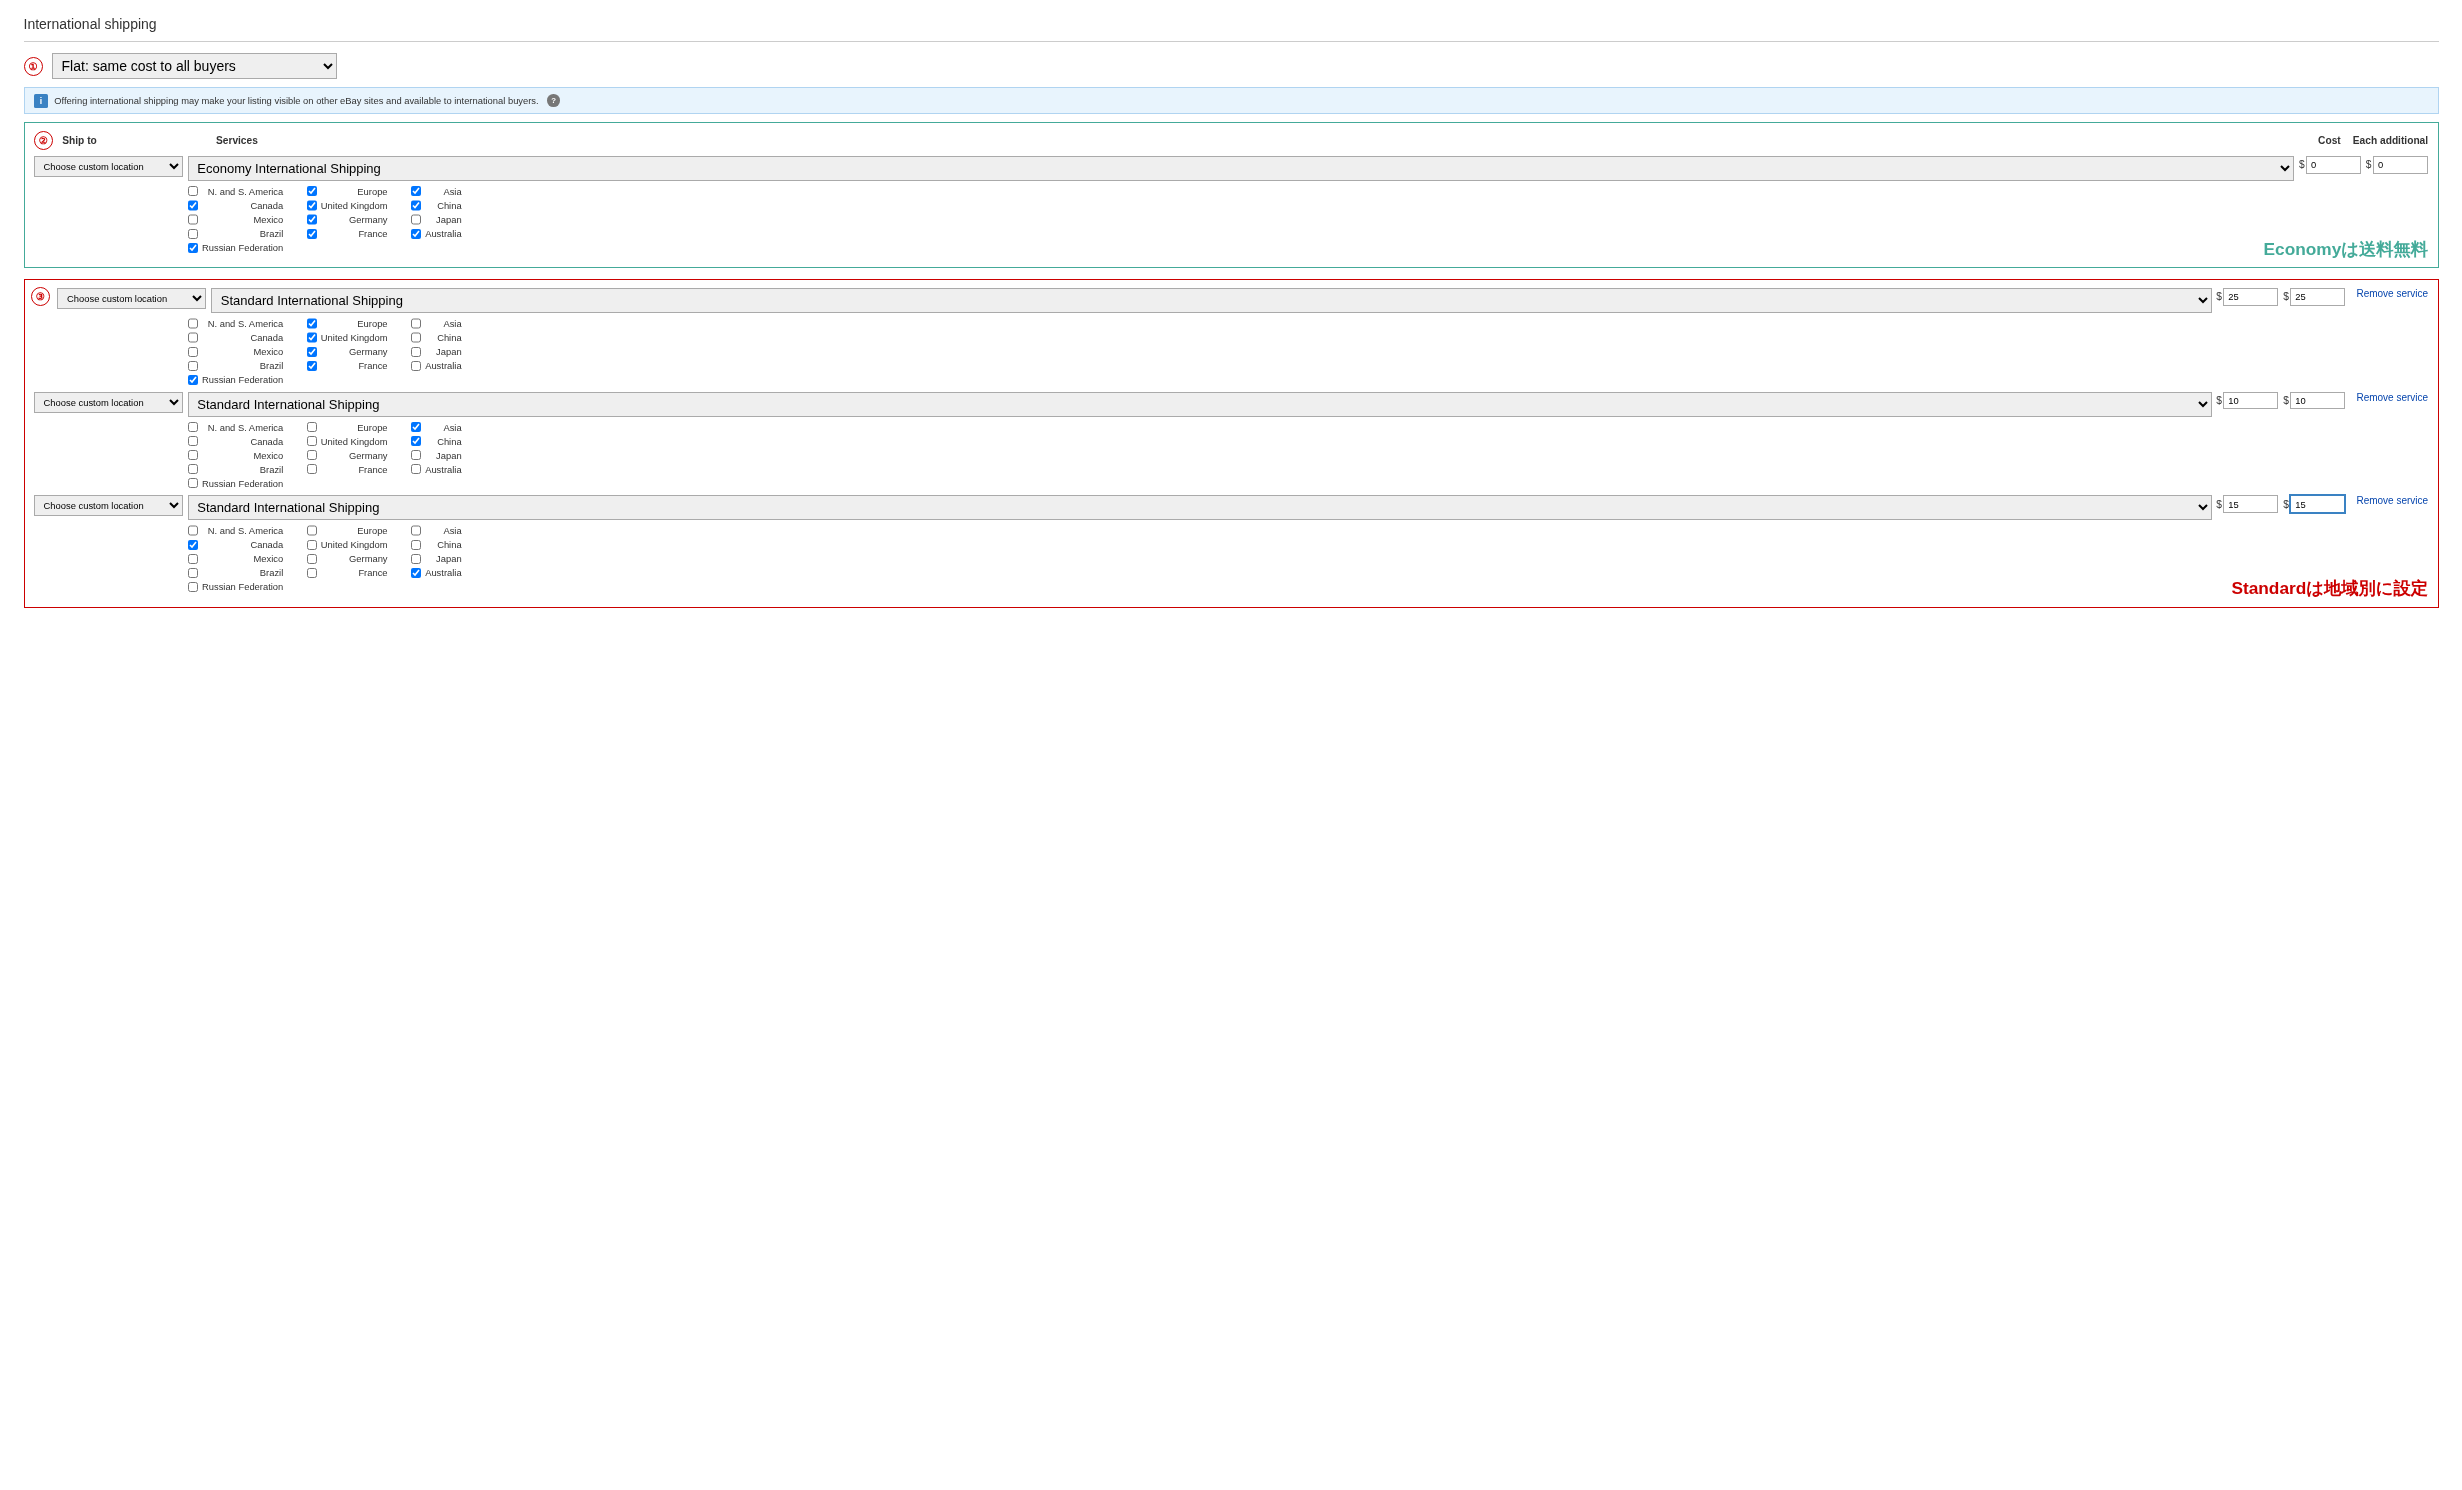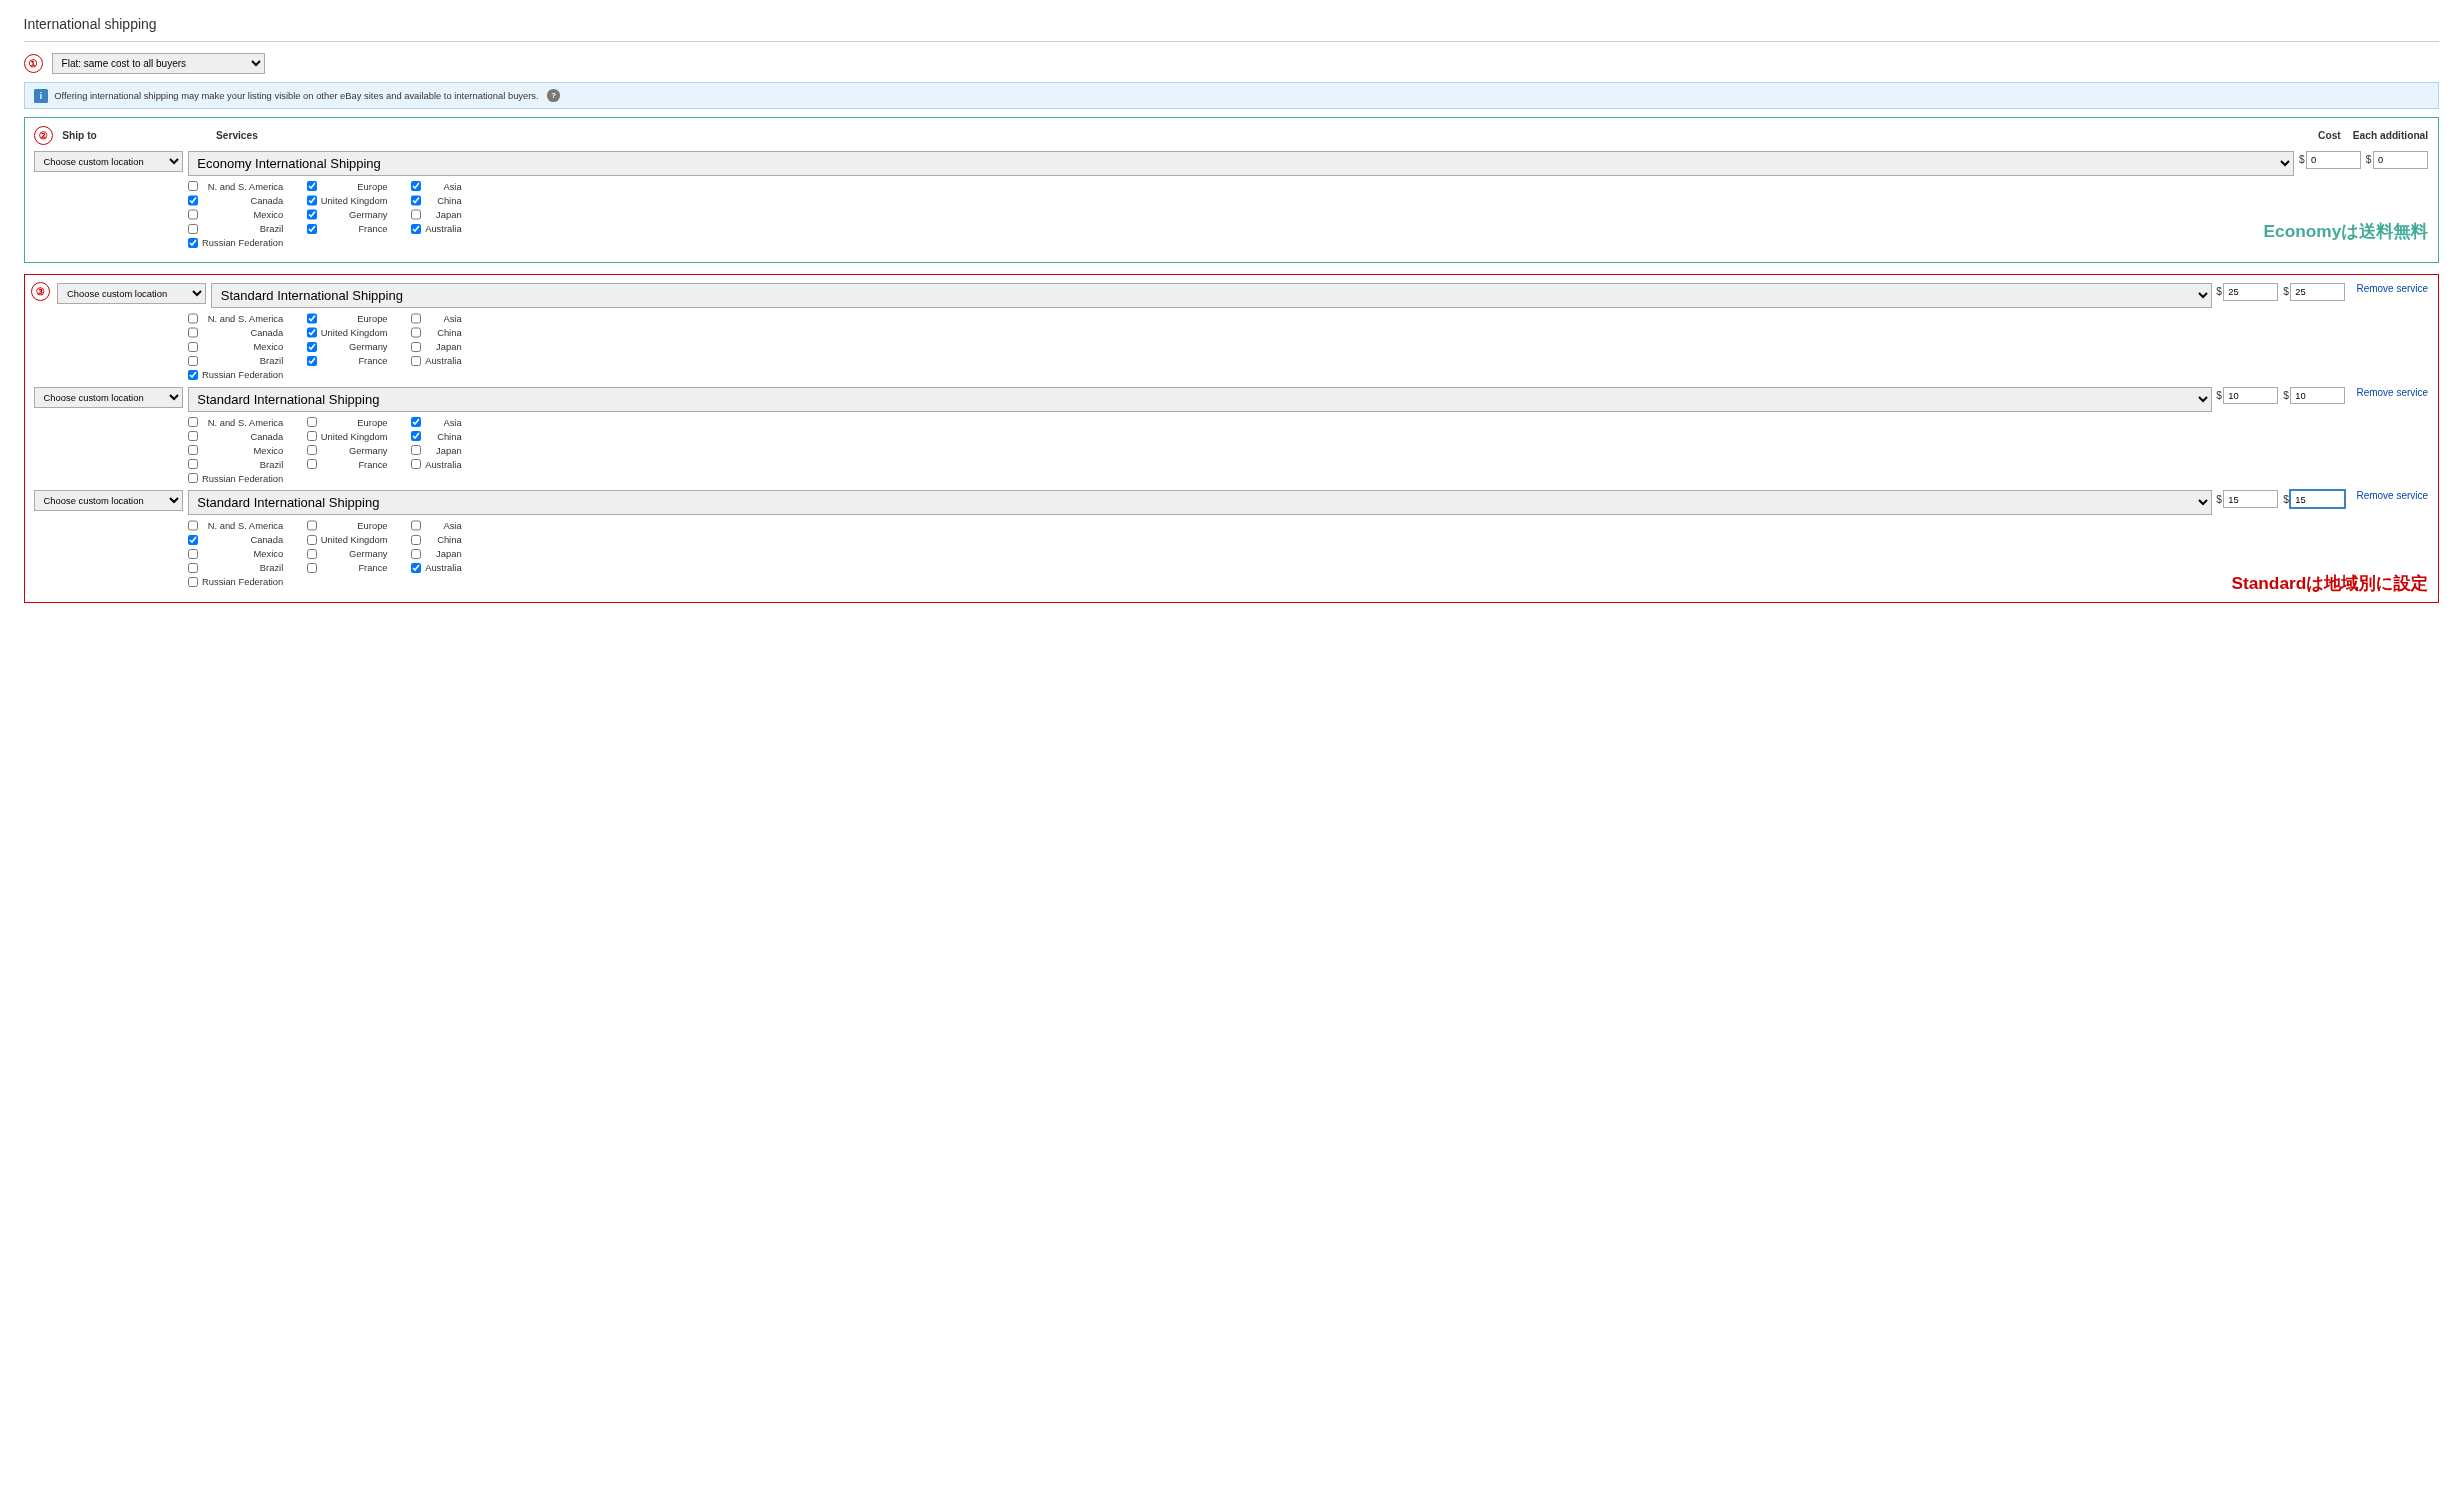--- a/index.html
+++ b/index.html
@@ -31,21 +31,21 @@
     }
     .flat-select-row {
       display: flex;
       align-items: center;
       gap: 4.7px;
       margin-bottom: 7.8px;
     }
     .flat-select-row select {
       padding: 3.1px 4.7px;
       border: 0.8px solid #aaa;
-      font-size: 10px;
+      font-size: 14px;
       min-width: 204px;
     }
     .info-banner {
       background: #e8f4fd;
       border: 0.8px solid #b0d4f1;
       padding: 5.5px 9.4px;
       margin-bottom: 7.8px;
       display: flex;
       align-items: center;
       gap: 6.3px;
@@ -184,21 +184,21 @@
       justify-content: space-between;
     }
     .checkbox-item input[type="checkbox"] {
       width: 10.2px;
       height: 10.2px;
       flex-shrink: 0;
     }
     .annotation-label {
       position: absolute;
       right: 9.4px;
-      bottom: 19px;
+      bottom: 6px;
       font-size: 17.3px;
       font-weight: bold;
     }
     .annotation-green { color: #4a9; }
     .annotation-red { color: #c00; }
     .offer-link {
       color: #0645ad;
       cursor: pointer;
       font-size: 9.4px;
       text-decoration: none;

